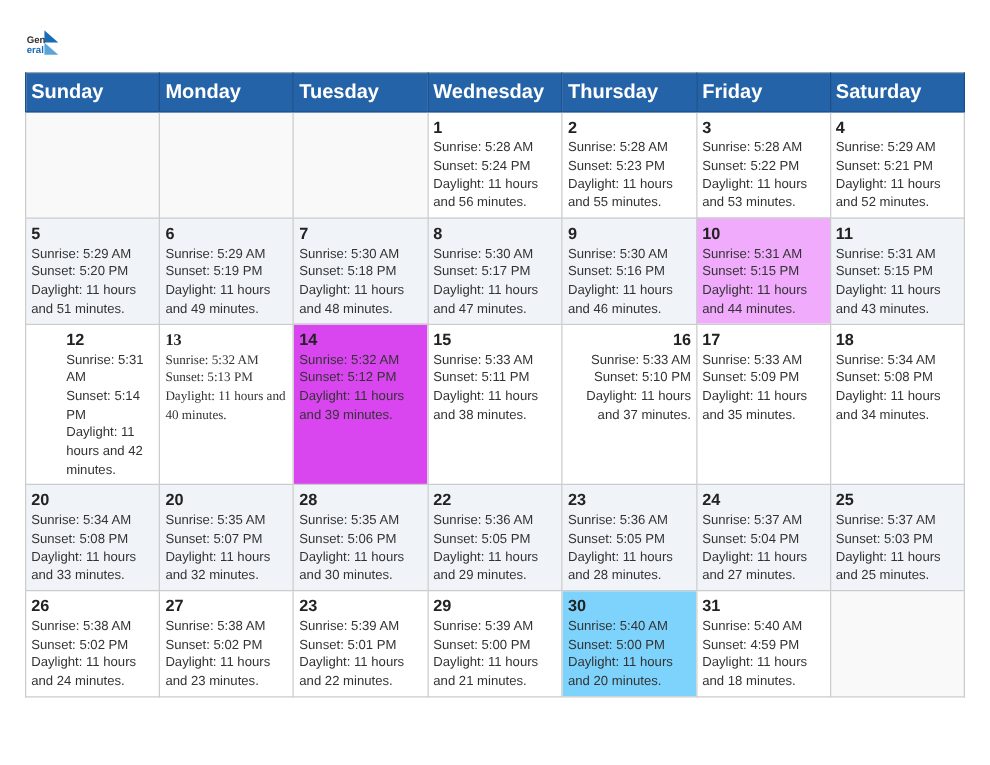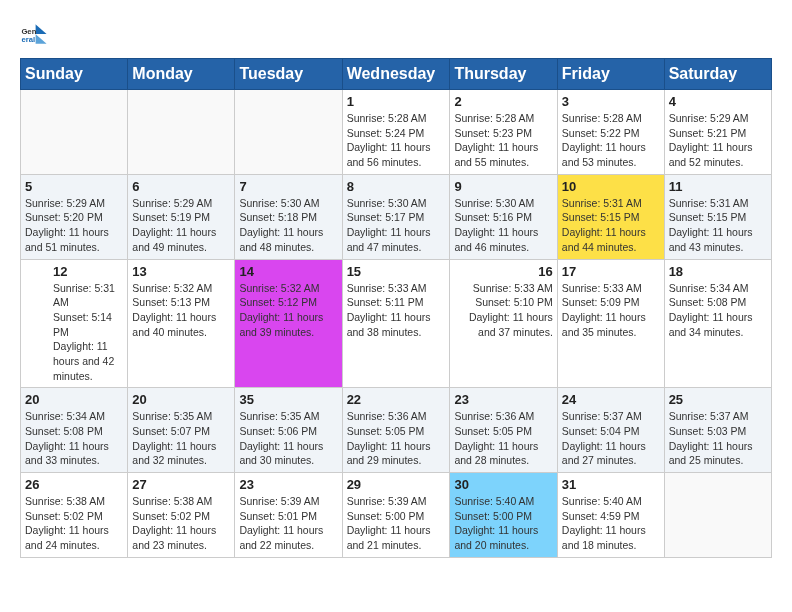--- a/index.html
+++ b/index.html
@@ -157,35 +157,35 @@
           <div class="day-info">Sunrise: 5:30 AM<br>Sunset: 5:18 PM<br>Daylight: 11 hours and 48 minutes.</div>
         </td>
         <td style="background: rgb(240, 244, 248);">
           <span class="day-number">8</span>
           <div class="day-info">Sunrise: 5:30 AM<br>Sunset: 5:17 PM<br>Daylight: 11 hours and 47 minutes.</div>
         </td>
         <td style="background: rgb(240, 244, 248);">
           <span class="day-number">9</span>
           <div class="day-info">Sunrise: 5:30 AM<br>Sunset: 5:16 PM<br>Daylight: 11 hours and 46 minutes.</div>
         </td>
-        <td style="background: #fde047;">
+        <td style="background: #f0abfc;">
           <span class="day-number">10</span>
           <div class="day-info">Sunrise: 5:31 AM<br>Sunset: 5:15 PM<br>Daylight: 11 hours and 44 minutes.</div>
         </td>
         <td style="background: rgb(240, 244, 248);">
           <span class="day-number">11</span>
           <div class="day-info">Sunrise: 5:31 AM<br>Sunset: 5:15 PM<br>Daylight: 11 hours and 43 minutes.</div>
         </td>
       </tr>
       <tr>
         <td style="background: rgb(255, 255, 255); padding-left: 32px;">
           <span class="day-number">12</span>
           <div class="day-info">Sunrise: 5:31 AM<br>Sunset: 5:14 PM<br>Daylight: 11 hours and 42 minutes.</div>
         </td>
-        <td style="background: rgb(255, 255, 255);">
+        <td style="background: rgb(255, 255, 255); font-family: Liberation Serif, serif;">
           <span class="day-number">13</span>
           <div class="day-info">Sunrise: 5:32 AM<br>Sunset: 5:13 PM<br>Daylight: 11 hours and 40 minutes.</div>
         </td>
         <td style="background: #d946ef;">
           <span class="day-number">14</span>
           <div class="day-info">Sunrise: 5:32 AM<br>Sunset: 5:12 PM<br>Daylight: 11 hours and 39 minutes.</div>
         </td>
         <td style="background: rgb(255, 255, 255);">
           <span class="day-number">15</span>
           <div class="day-info">Sunrise: 5:33 AM<br>Sunset: 5:11 PM<br>Daylight: 11 hours and 38 minutes.</div>
@@ -206,21 +206,21 @@
       <tr>
         <td style="background: rgb(240, 244, 248);">
           <span class="day-number">20</span>
           <div class="day-info">Sunrise: 5:34 AM<br>Sunset: 5:08 PM<br>Daylight: 11 hours and 33 minutes.</div>
         </td>
         <td style="background: rgb(240, 244, 248);">
           <span class="day-number">20</span>
           <div class="day-info">Sunrise: 5:35 AM<br>Sunset: 5:07 PM<br>Daylight: 11 hours and 32 minutes.</div>
         </td>
         <td style="background: rgb(240, 244, 248);">
-          <span class="day-number">35</span>
+          <span class="day-number">28</span>
           <div class="day-info">Sunrise: 5:35 AM<br>Sunset: 5:06 PM<br>Daylight: 11 hours and 30 minutes.</div>
         </td>
         <td style="background: rgb(240, 244, 248);">
           <span class="day-number">22</span>
           <div class="day-info">Sunrise: 5:36 AM<br>Sunset: 5:05 PM<br>Daylight: 11 hours and 29 minutes.</div>
         </td>
         <td style="background: rgb(240, 244, 248);">
           <span class="day-number">23</span>
           <div class="day-info">Sunrise: 5:36 AM<br>Sunset: 5:05 PM<br>Daylight: 11 hours and 28 minutes.</div>
         </td>

